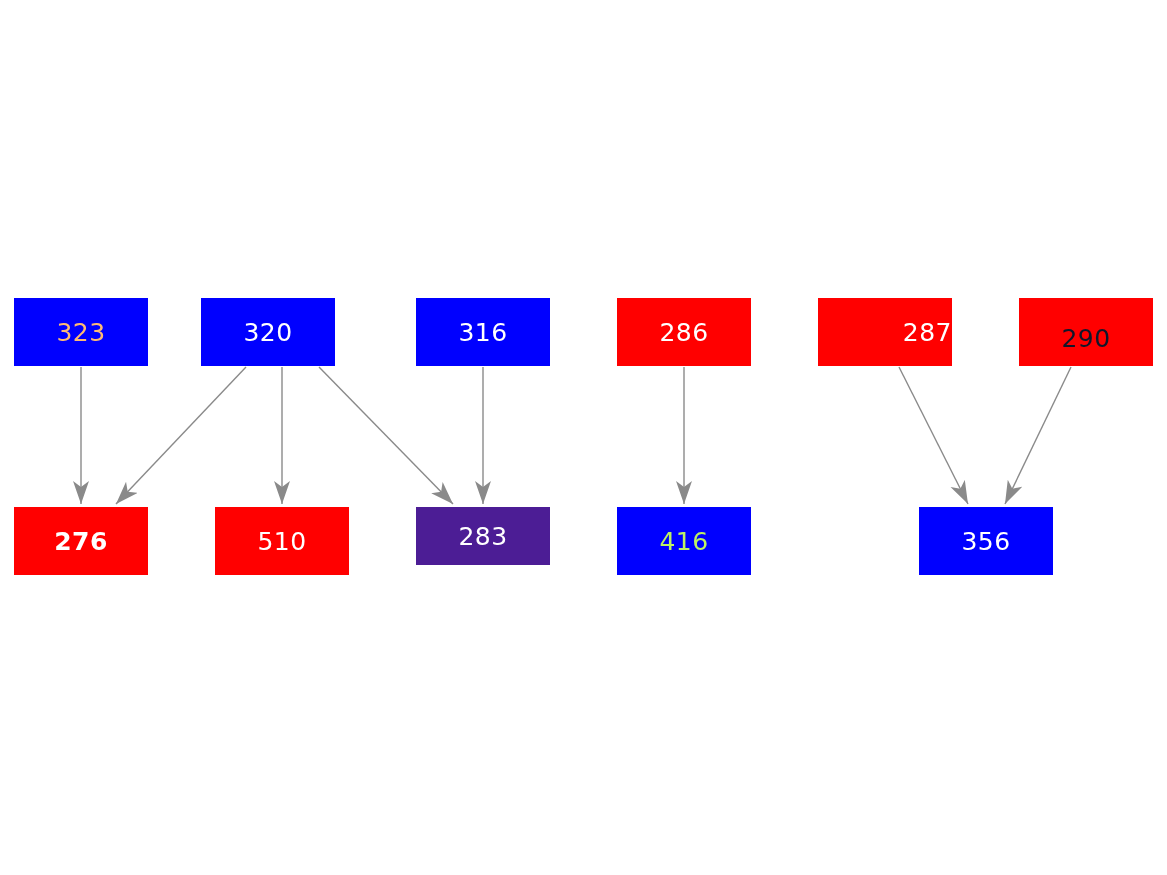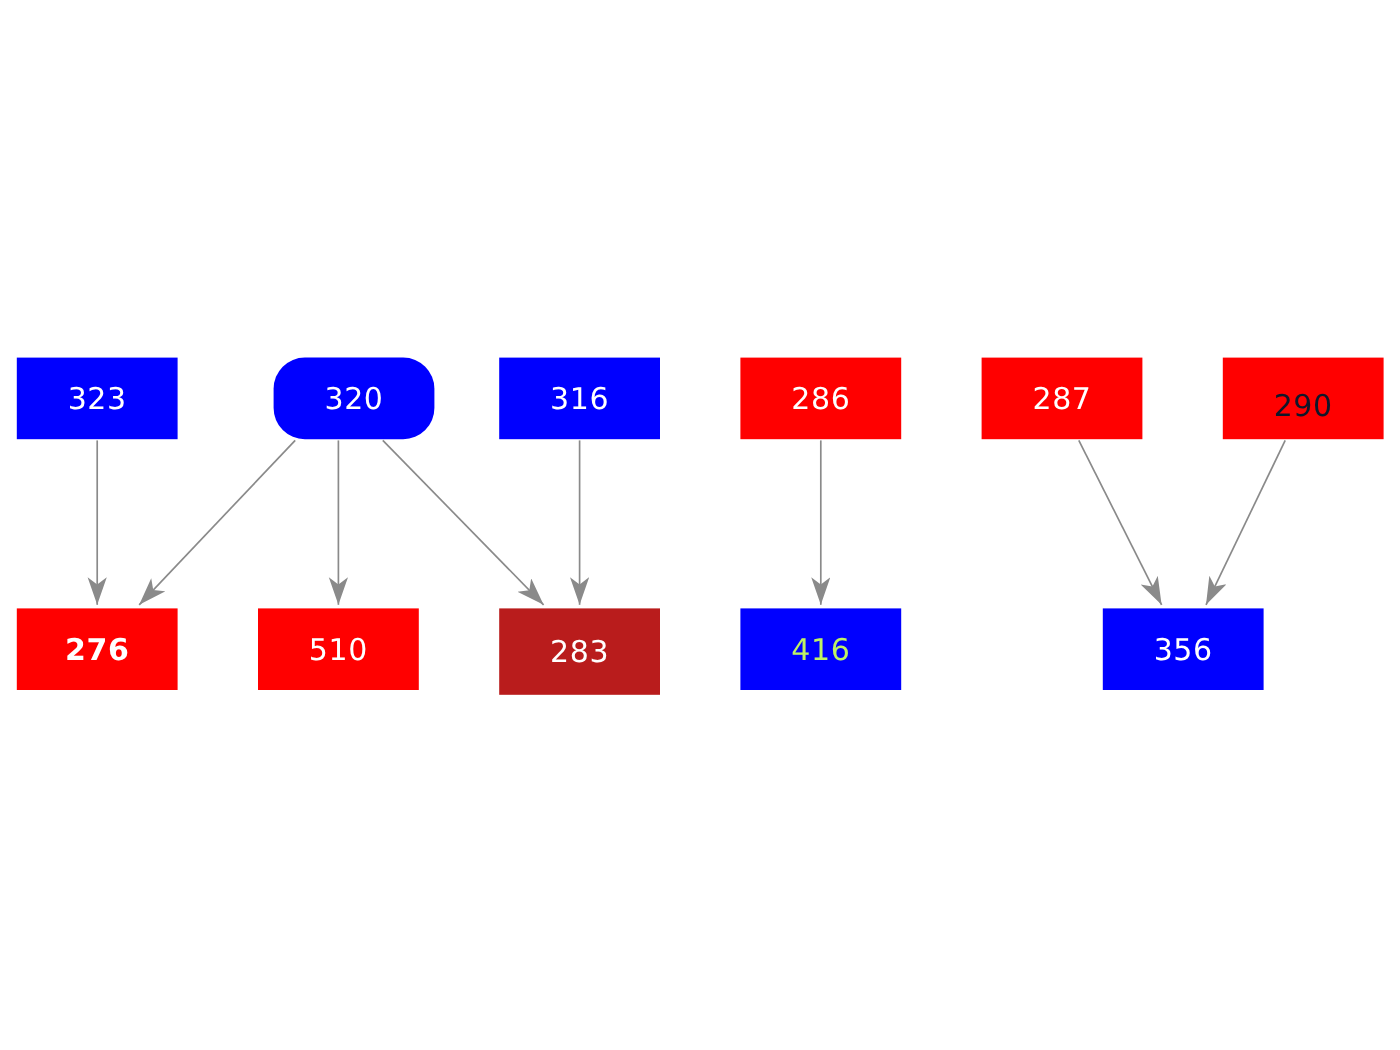--- a/index.html
+++ b/index.html
@@ -50,44 +50,44 @@
         <line x1="282" y1="367" x2="282" y2="504" stroke="#8a8a8a" stroke-width="1.4" marker-end="url(#arrowhead)"></line>
         <line x1="319" y1="367" x2="453" y2="504" stroke="#8a8a8a" stroke-width="1.4" marker-end="url(#arrowhead)"></line>
         <line x1="483" y1="367" x2="483" y2="504" stroke="#8a8a8a" stroke-width="1.4" marker-end="url(#arrowhead)"></line>
         <line x1="684" y1="367" x2="684" y2="504" stroke="#8a8a8a" stroke-width="1.4" marker-end="url(#arrowhead)"></line>
         <line x1="899" y1="367" x2="968" y2="504" stroke="#8a8a8a" stroke-width="1.4" marker-end="url(#arrowhead)"></line>
         <line x1="1071" y1="367" x2="1005" y2="504" stroke="#8a8a8a" stroke-width="1.4" marker-end="url(#arrowhead)"></line>
       </g>
   </svg>
   <div>
       <div class="graph-node" style="left: 14px; top: 298px; width: 134px; height: 68px; background: rgb(0, 0, 255);">
-        <span class="node-label" style="color: #ffffff;">323</span>
+        <span class="node-label" style="color: #fdba74;">323</span>
       </div>
-      <div class="graph-node" style="left: 228px; top: 298px; width: 134px; height: 68px; background: rgb(0, 0, 255); border-radius: 26px;">
+      <div class="graph-node" style="left: 201px; top: 298px; width: 134px; height: 68px; background: rgb(0, 0, 255);">
         <span class="node-label" style="color: rgb(255, 255, 255);">320</span>
       </div>
       <div class="graph-node" style="left: 416px; top: 298px; width: 134px; height: 68px; background: rgb(0, 0, 255); justify-content: center;">
         <span class="node-label" style="color: rgb(255, 255, 255);">316</span>
       </div>
       <div class="graph-node" style="left: 617px; top: 298px; width: 134px; height: 68px; background: rgb(255, 0, 0);">
         <span class="node-label" style="color: rgb(255, 255, 255);">286</span>
       </div>
-      <div class="graph-node" style="left: 818px; top: 298px; width: 134px; height: 68px; background: rgb(255, 0, 0);">
+      <div class="graph-node" style="left: 818px; top: 298px; width: 134px; height: 68px; background: rgb(255, 0, 0); justify-content: flex-end;">
         <span class="node-label" style="color: rgb(255, 255, 255);">287</span>
       </div>
       <div class="graph-node" style="left: 1019px; top: 298px; width: 134px; height: 68px; background: rgb(255, 0, 0);">
         <span class="node-label" style="color: #0f172a; margin-top: 12px;">290</span>
       </div>
       <div class="graph-node" style="left: 14px; top: 507px; width: 134px; height: 68px; background: rgb(255, 0, 0); font-weight: bold;">
         <span class="node-label" style="color: rgb(255, 255, 255);">276</span>
       </div>
       <div class="graph-node" style="left: 215px; top: 507px; width: 134px; height: 68px; background: rgb(255, 0, 0);">
         <span class="node-label" style="color: rgb(255, 255, 255);">510</span>
       </div>
-      <div class="graph-node" style="left: 416px; top: 507px; width: 134px; height: 72px; background: #b91c1c;">
+      <div class="graph-node" style="left: 416px; top: 507px; width: 134px; height: 58px; background: #4c1d95;">
         <span class="node-label" style="color: rgb(255, 255, 255);">283</span>
       </div>
       <div class="graph-node" style="left: 617px; top: 507px; width: 134px; height: 68px; background: rgb(0, 0, 255);">
         <span class="node-label" style="color: #bef264;">416</span>
       </div>
       <div class="graph-node" style="left: 919px; top: 507px; width: 134px; height: 68px; background: rgb(0, 0, 255);">
         <span class="node-label" style="color: rgb(255, 255, 255);">356</span>
       </div>
     </div>
 </div>

